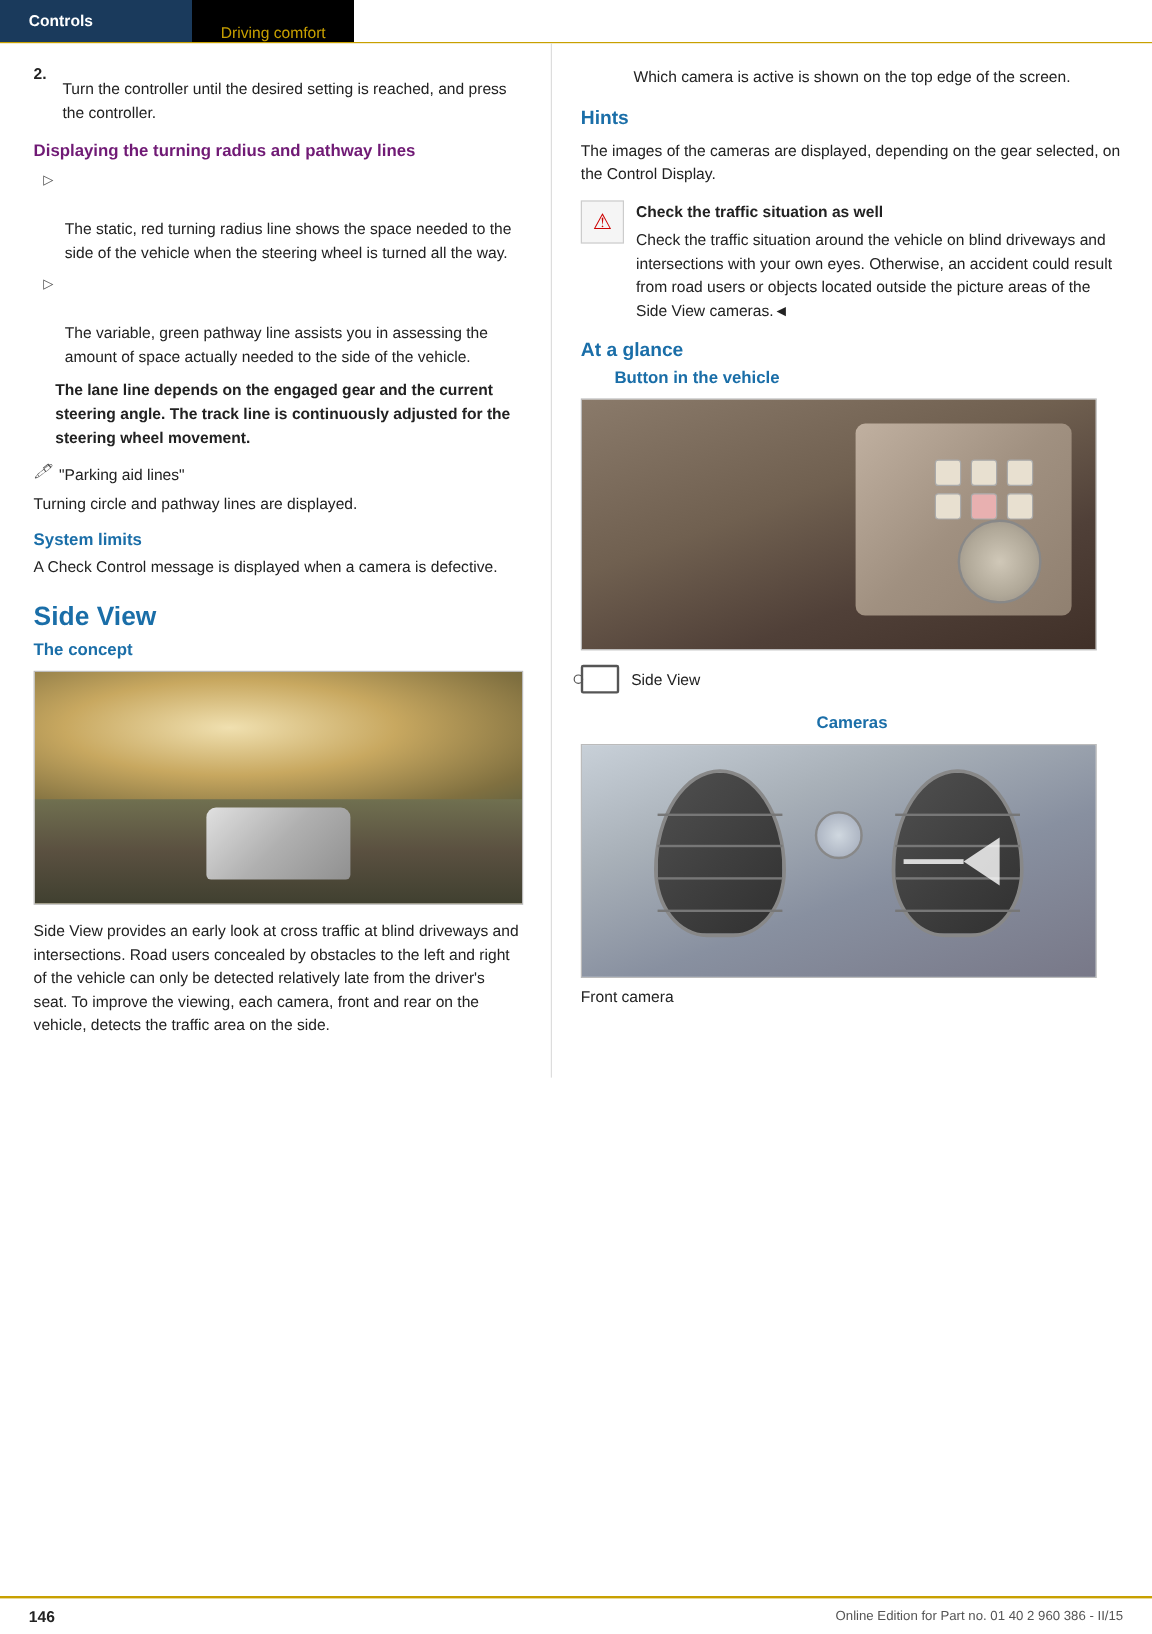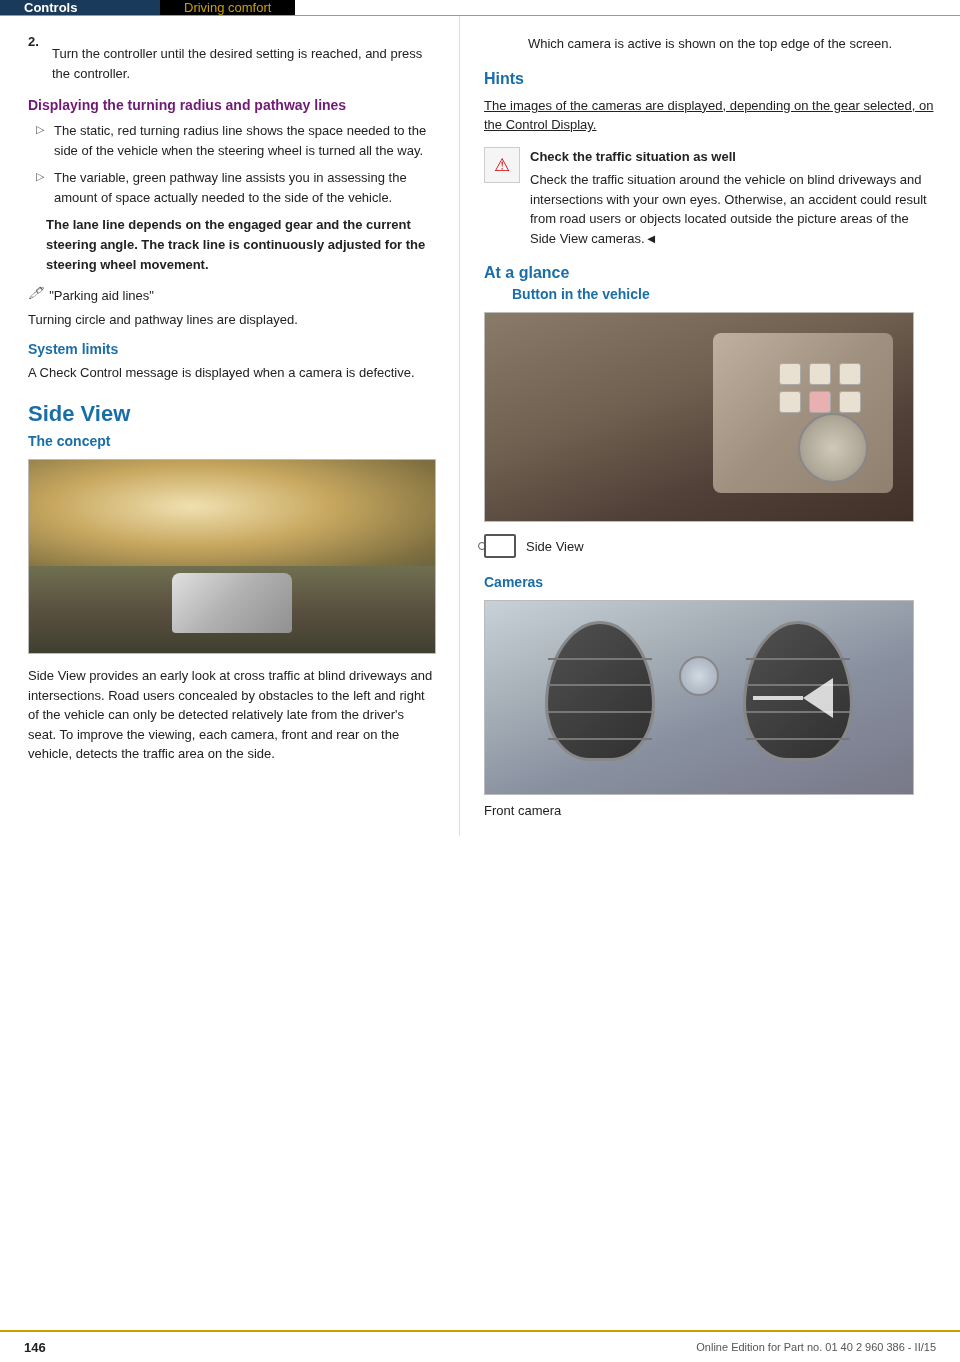--- a/index.html
+++ b/index.html
@@ -9,21 +9,21 @@
       background: #fff;
       color: #222;
       width: 960px;
       min-height: 1362px;
       position: relative;
     }
 
     
     .header {
       display: flex;
-      height: 16px;
+      height: 36px;
       border-bottom: 1px solid #c8a000;
     }
     .header-controls {
       background: #1a3a5c;
       color: #fff;
       font-size: 13px;
       font-weight: bold;
       display: flex;
       align-items: center;
       padding: 0 24px;
@@ -89,20 +89,21 @@
     .bullet-arrow {
       color: #555;
       font-size: 11px;
       margin-right: 8px;
       margin-top: 2px;
       min-width: 10px;
     }
     .bullet-text {
       font-size: 13px;
       line-height: 1.5;
+      margin-top: 40px;
     }
 
     .note-line {
       display: flex;
       align-items: flex-start;
       margin: 6px 0;
     }
     .note-icon {
       font-size: 12px;
       margin-right: 6px;
@@ -202,21 +203,20 @@
       color: #1a6ea8;
       font-size: 16px;
       font-weight: bold;
       margin: 0 0 8px 0;
     }
 
     .hints-text {
       font-size: 13px;
       line-height: 1.5;
       margin-bottom: 12px;
-      text-decoration: underline;
     }
 
     .warning-box {
       display: flex;
       align-items: flex-start;
       margin-bottom: 16px;
     }
     .warning-icon {
       min-width: 36px;
       height: 36px;
@@ -339,20 +339,21 @@
     }
     .side-view-icon-label {
       font-size: 13px;
     }
 
     .cameras-title {
       color: #1a6ea8;
       font-size: 14px;
       font-weight: bold;
       margin: 4px 0 10px 0;
+      text-align: center;
     }
 
     .camera-img {
       width: 430px;
       height: 195px;
       background: linear-gradient(135deg, #d0d8e0 0%, #b0b8c8 30%, #9098a8 60%, #808898 100%);
       border: 1px solid #bbb;
       margin-bottom: 8px;
       position: relative;
       overflow: hidden;

